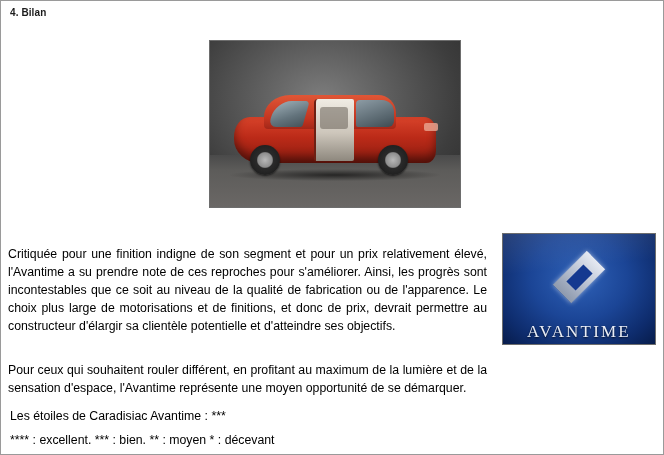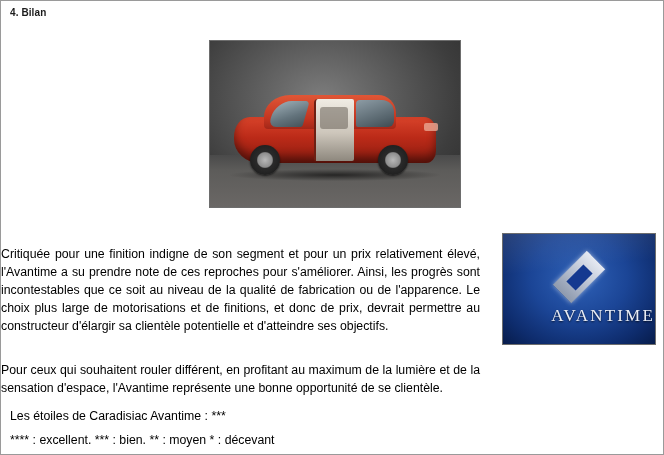--- a/index.html
+++ b/index.html
@@ -149,21 +149,21 @@
     top: 34px;
     width: 14px;
     height: 8px;
     background: #e8a08c;
     border-radius: 2px;
     opacity: .85;
   }
   
   .para {
     position: absolute;
-    left: 0;
+    left: 7px;
     width: 479px;
     font-size: 12.3px;
     line-height: 18px;
     text-align: justify;
     color: #000000;
   }
   .para.p1 { top: 232px; }
   .para.p2 { top: 348px; }
   .line {
     position: absolute;
@@ -224,22 +224,22 @@
   .diamond .d-inner {
     width: 13px; height: 13px;
     margin: -6.5px 0 0 -6.5px;
     transform: rotate(45deg) scaleY(1.85);
     background: #143990;
   }
   .badge-word {
     position: absolute;
     left: 0;
     right: 0;
-    bottom: 18px;
-    text-align: right;
+    bottom: 2px;
+    text-align: center;
     font-family: "Liberation Serif", serif;
     font-size: 17px;
     letter-spacing: 2.2px;
     color: #e9edf6;
     text-shadow: 0 1px 2px rgba(0,0,0,.7);
   }
 </style>
 </head>
 <body>
 
@@ -257,21 +257,21 @@
       <div class="glass-front"></div>
       <div class="door-open"></div>
       <div class="glass-rear"></div>
       <div class="lamp"></div>
       <div class="wheel front"></div>
       <div class="wheel rear"></div>
     </div>
   </div>
 
   <p class="para p1">Critiquée pour une finition indigne de son segment et pour un prix relativement élevé, l'Avantime a su prendre note de ces reproches pour s'améliorer. Ainsi, les progrès sont incontestables que ce soit au niveau de la qualité de fabrication ou de l'apparence. Le choix plus large de motorisations et de finitions, et donc de prix, devrait permettre au constructeur d'élargir sa clientèle potentielle et d'atteindre ses objectifs.</p>
-  <p class="para p2">Pour ceux qui souhaitent rouler différent, en profitant au maximum de la lumière et de la sensation d'espace, l'Avantime représente une bonne opportunité de se clientèle.</p>
+  <p class="para p2">Pour ceux qui souhaitent rouler différent, en profitant au maximum de la lumière et de la sensation d'espace, l'Avantime représente une moyen opportunité de se démarquer.</p>
 
   <div class="line legend">**** : excellent. *** : bien. ** : moyen * : décevant</div>
   <div class="line stars">Les étoiles de Caradisiac Avantime : ***</div>
 
   <div class="photo-badge">
     <div class="bg"></div>
     <div class="sheen"></div>
     <div class="diamond">
       <div class="d-outer"></div>
       <div class="d-inner"></div>

